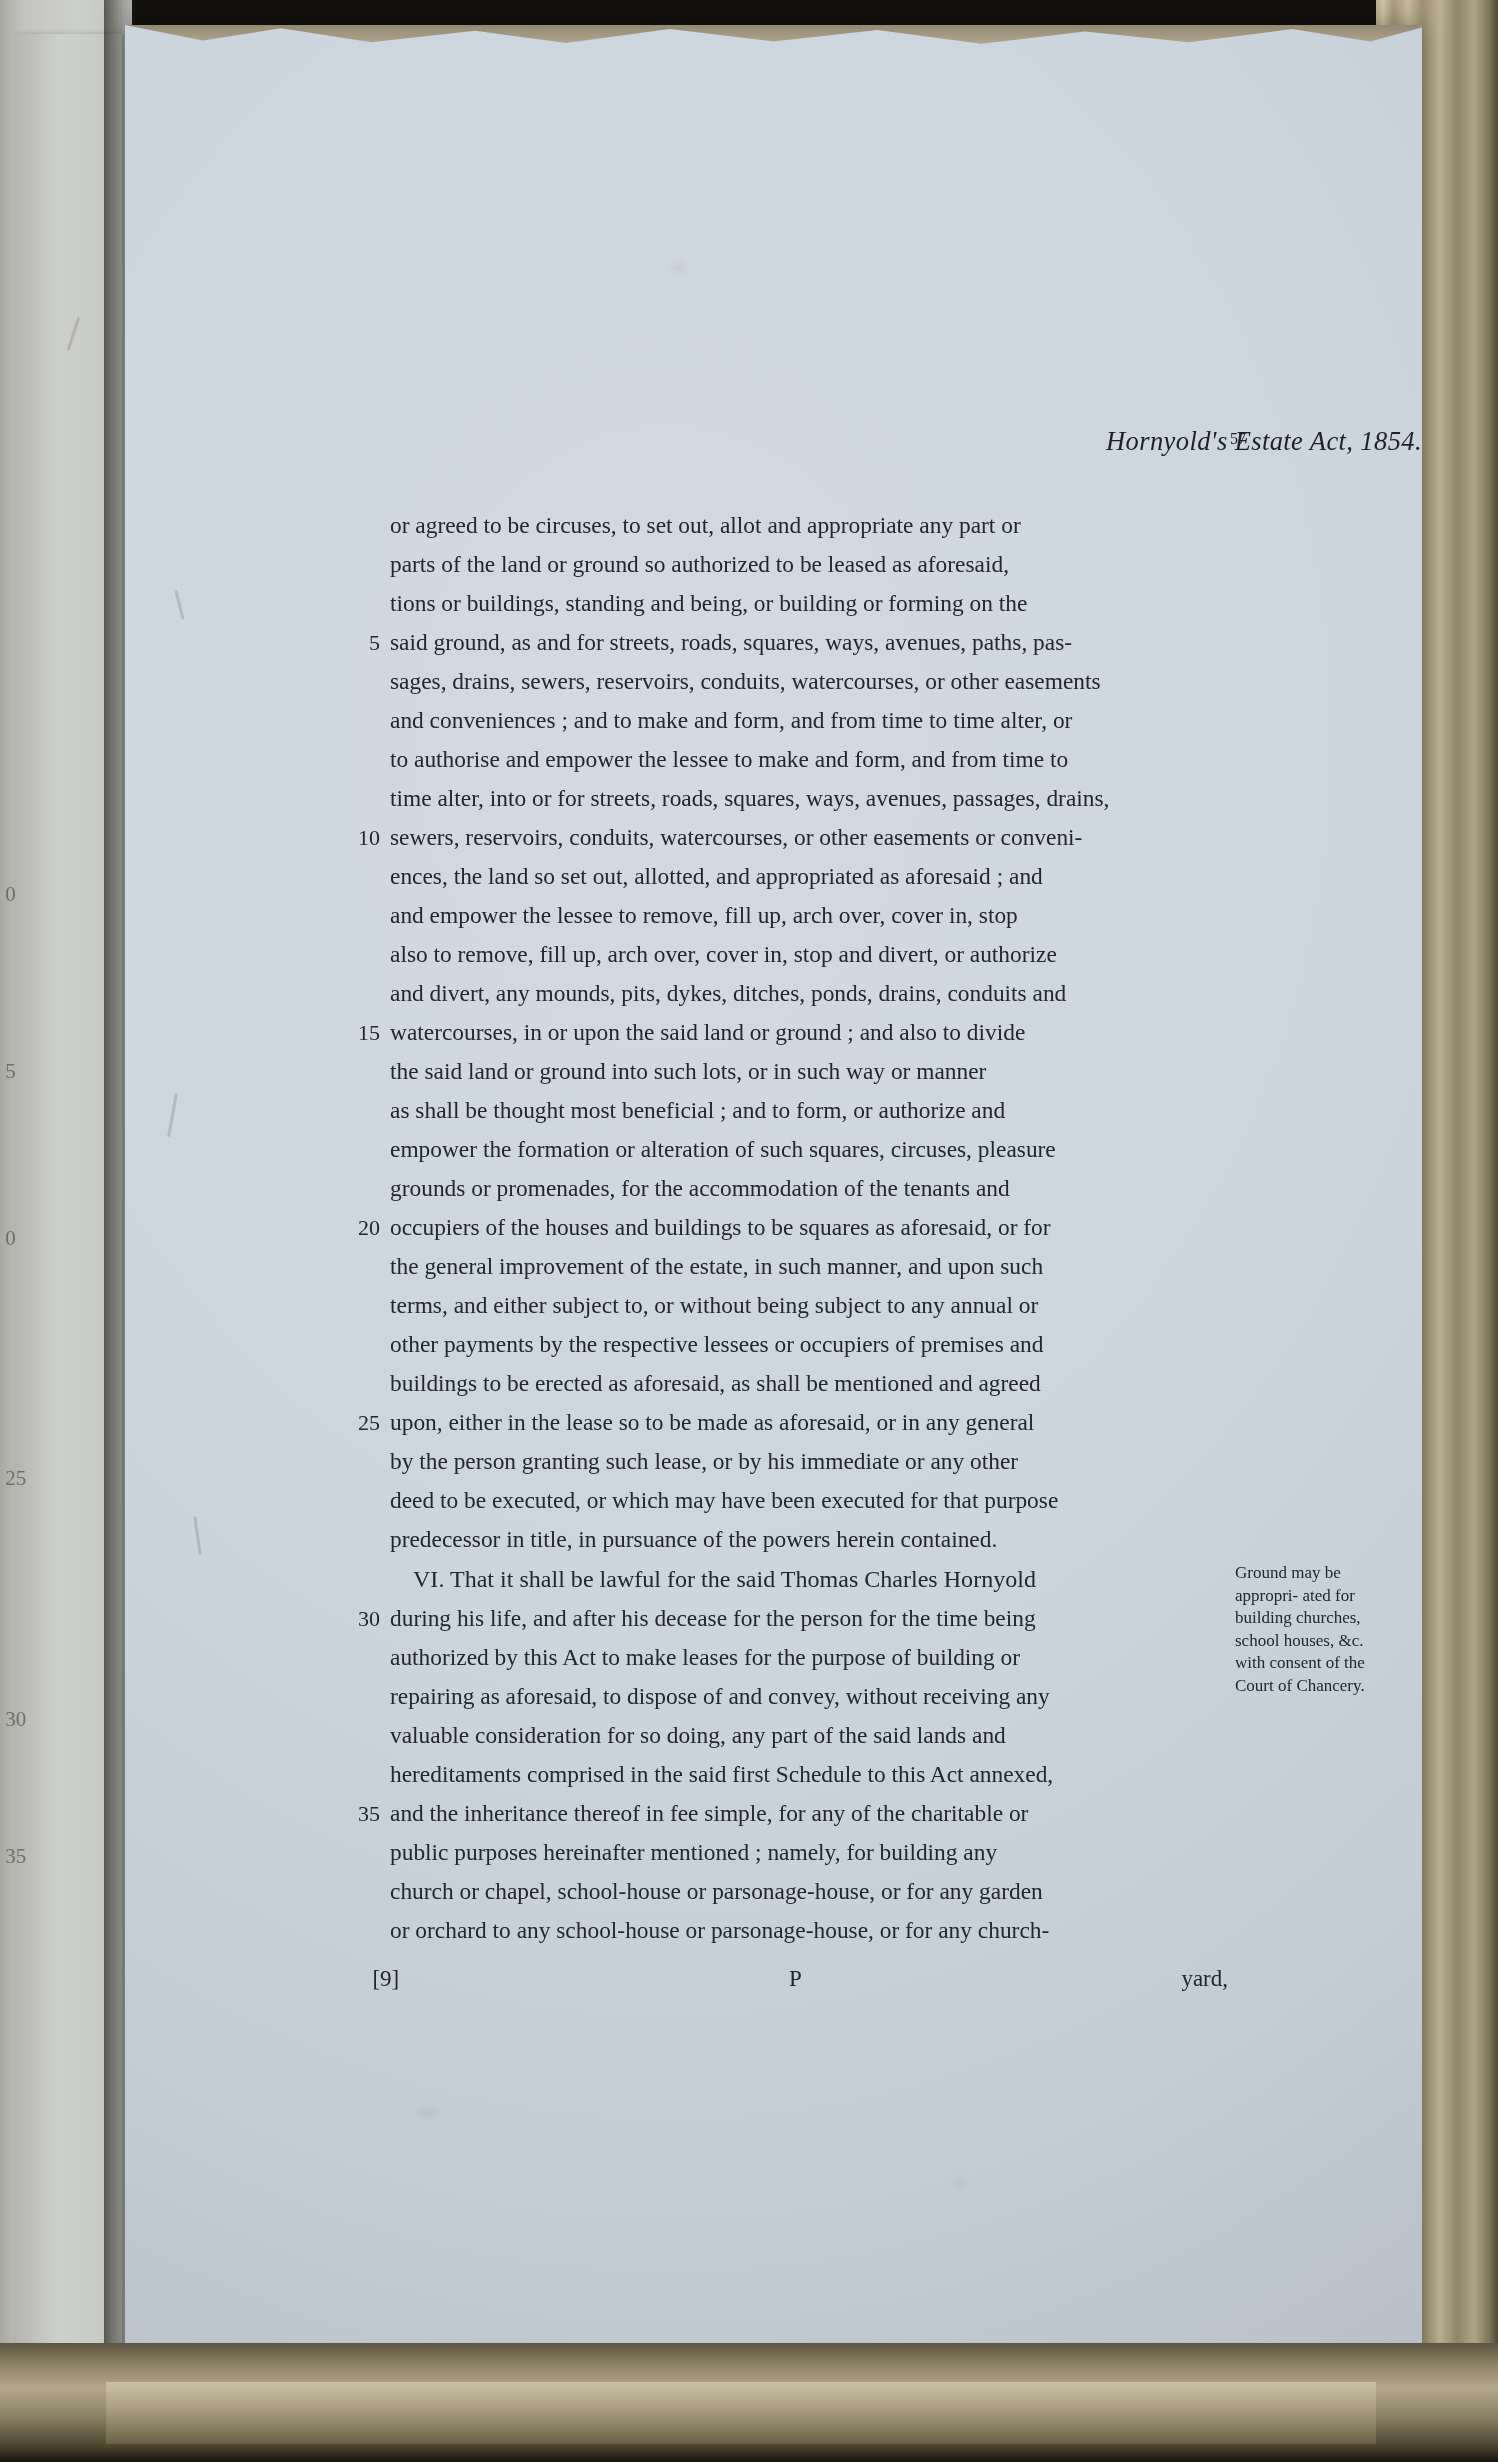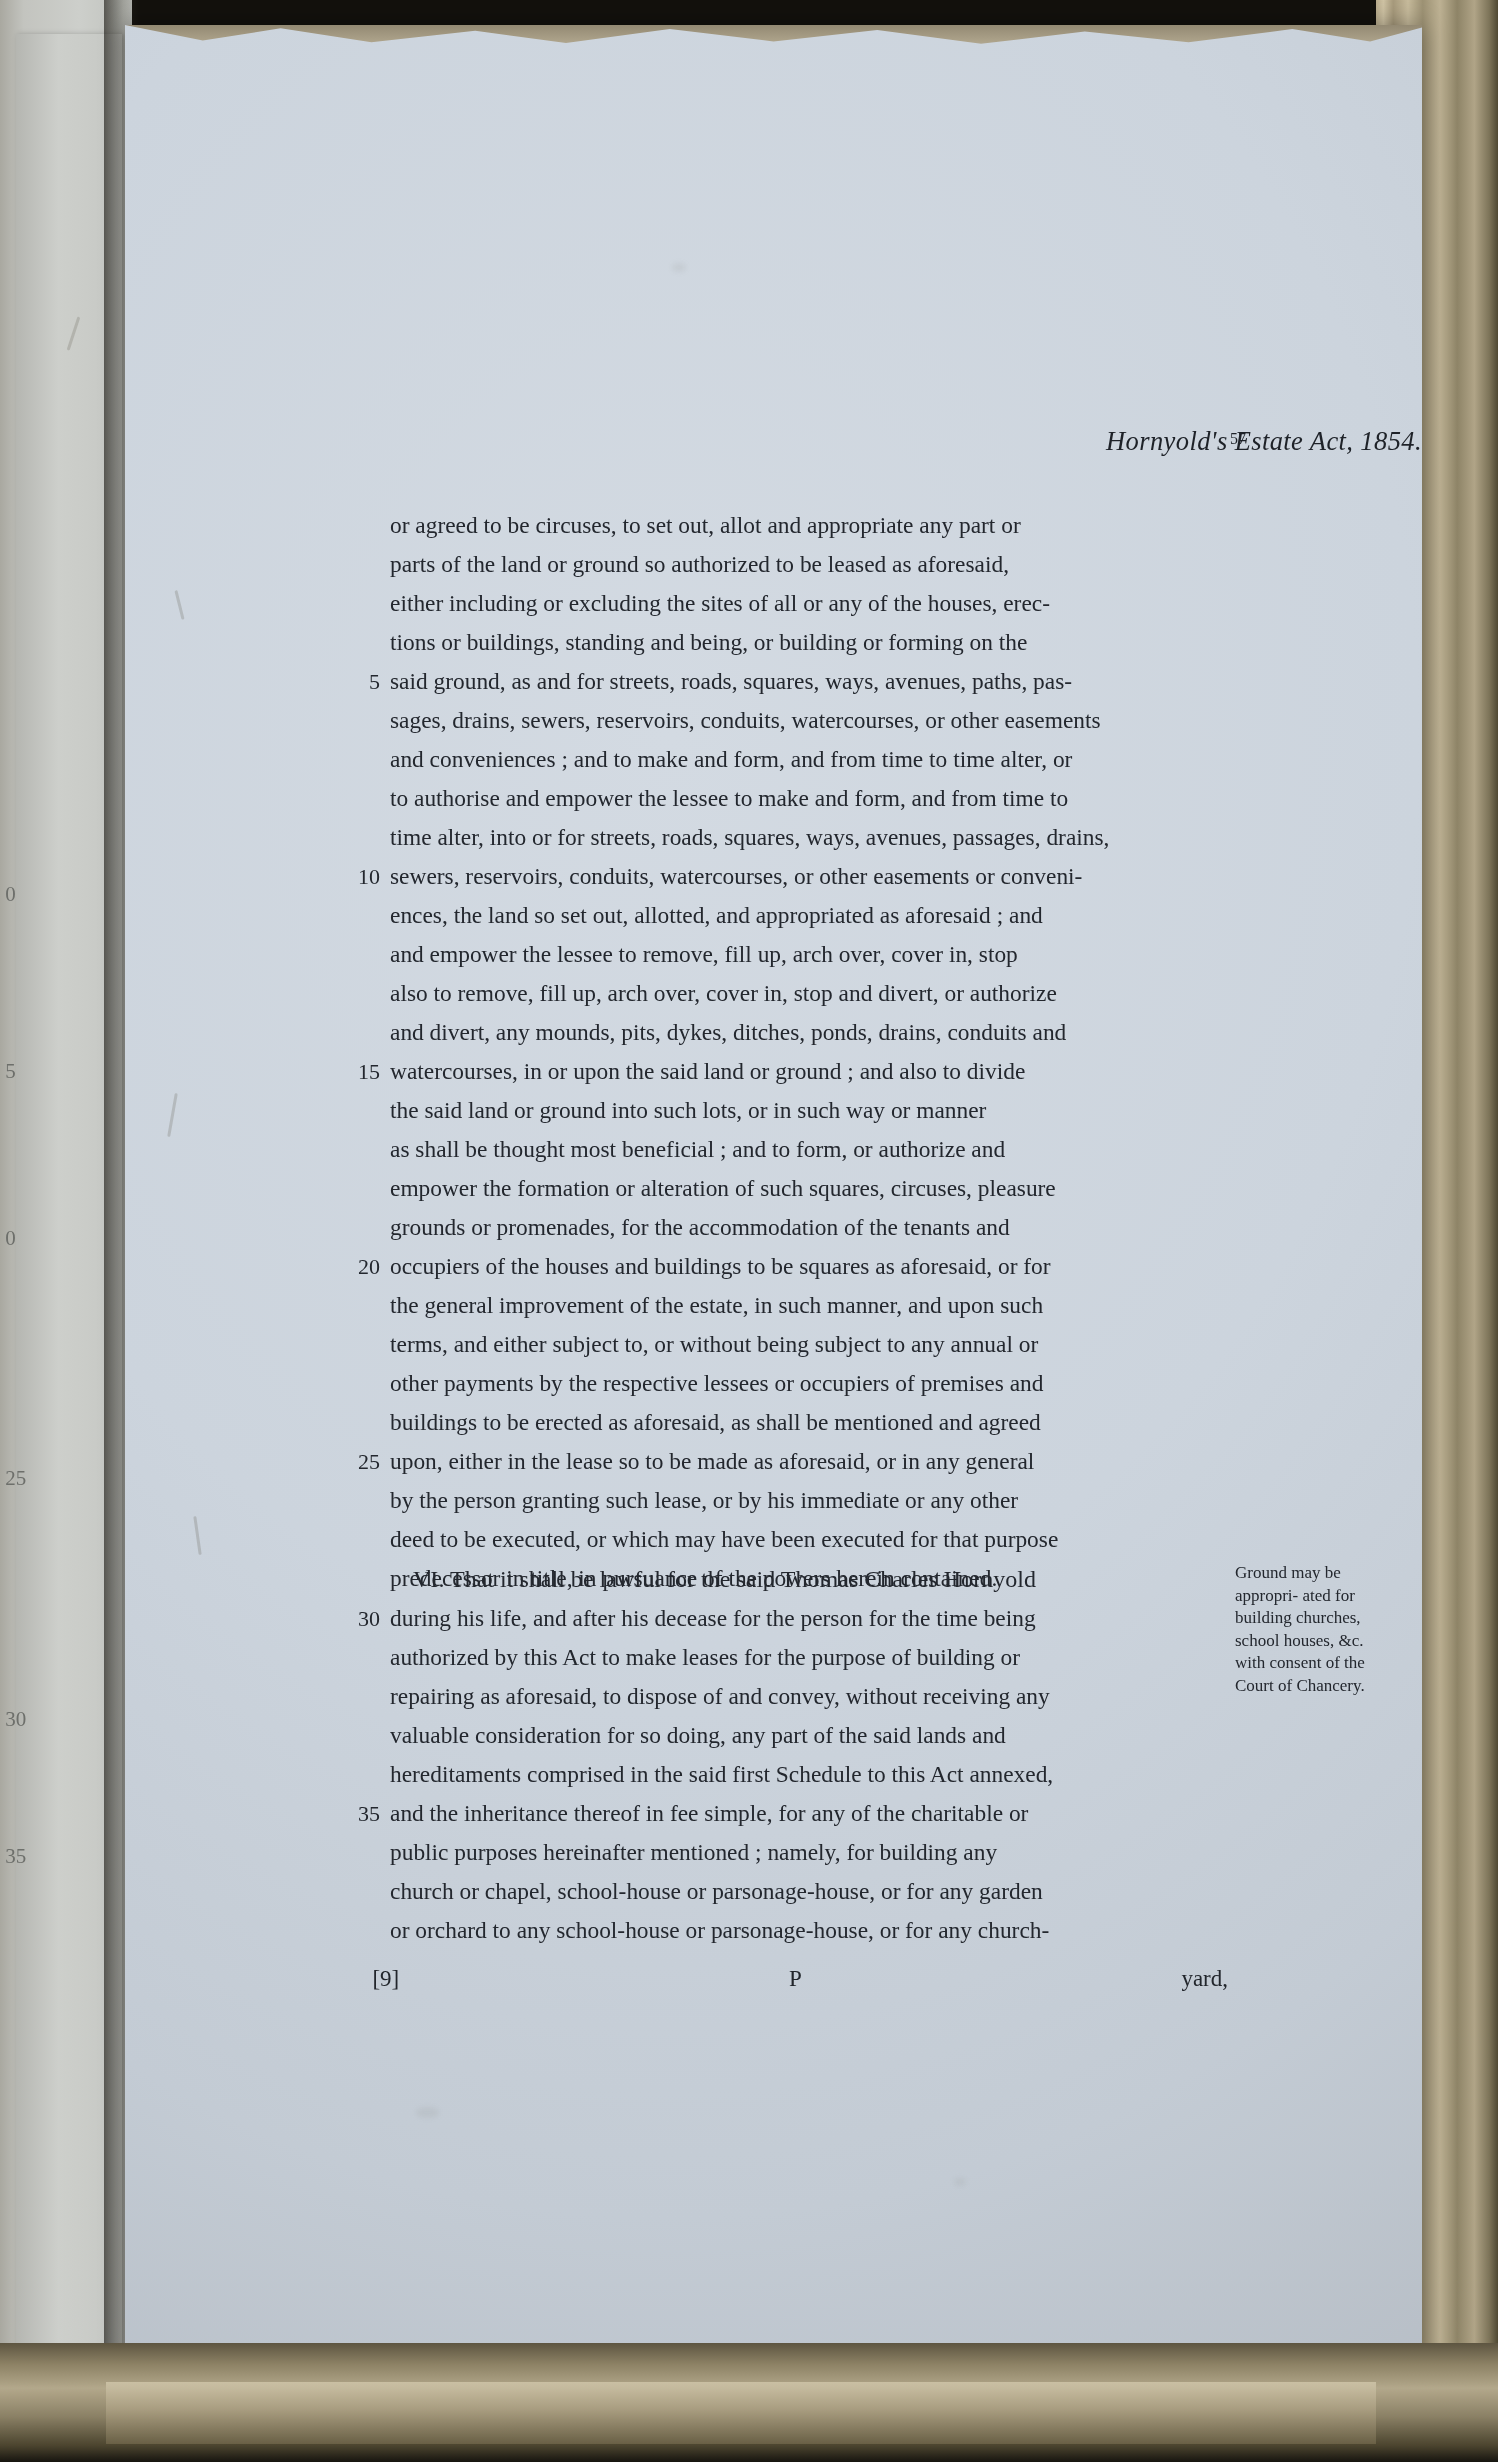--- a/index.html
+++ b/index.html
@@ -282,21 +282,20 @@
       <div class="header">
         <div class="running-title">Hornyold's Estate Act, 1854.</div>
         <div class="page-number">57</div>
       </div>
 
       <div class="showthrough">&nbsp;</div>
 
       <div class="body-block" id="block-1">
           <div class="line just"><span class="txt" style="display: inline-block; transform: scaleX(1);">or agreed to be circuses, to set out, allot and appropriate any part or</span></div>
           <div class="line just"><span class="txt" style="display: inline-block; transform: scaleX(1);">parts of the land or ground so authorized to be leased as aforesaid,</span></div>
-          <div class="line just"><span class="txt" style="display: inline-block; transform: scaleX(1);">either including or excluding the sites of all or any of the houses, erec-</span></div>
           <div class="line just"><span class="txt" style="display: inline-block; transform: scaleX(1);">tions or buildings, standing and being, or building or forming on the</span></div>
           <div class="line just"><span class="lineno">5</span><span class="txt" style="display: inline-block; transform: scaleX(1);">said ground, as and for streets, roads, squares, ways, avenues, paths, pas-</span></div>
           <div class="line just"><span class="txt" style="display: inline-block; transform: scaleX(1);">sages, drains, sewers, reservoirs, conduits, watercourses, or other easements</span></div>
           <div class="line just"><span class="txt" style="display: inline-block; transform: scaleX(1);">and conveniences ; and to make and form, and from time to time alter, or</span></div>
           <div class="line just"><span class="txt" style="display: inline-block; transform: scaleX(1);">to authorise and empower the lessee to make and form, and from time to</span></div>
           <div class="line just"><span class="txt" style="display: inline-block; transform: scaleX(1);">time alter, into or for streets, roads, squares, ways, avenues, passages, drains,</span></div>
           <div class="line just"><span class="lineno">10</span><span class="txt" style="display: inline-block; transform: scaleX(1);">sewers, reservoirs, conduits, watercourses, or other easements or conveni-</span></div>
           <div class="line just"><span class="txt" style="display: inline-block; transform: scaleX(1);">ences, the land so set out, allotted, and appropriated as aforesaid ; and</span></div>
           <div class="line just"><span class="txt" style="display: inline-block; transform: scaleX(1);">and empower the lessee to remove, fill up, arch over, cover in, stop</span></div>
           <div class="line just"><span class="txt" style="display: inline-block; transform: scaleX(1);">also to remove, fill up, arch over, cover in, stop and divert, or authorize</span></div>

